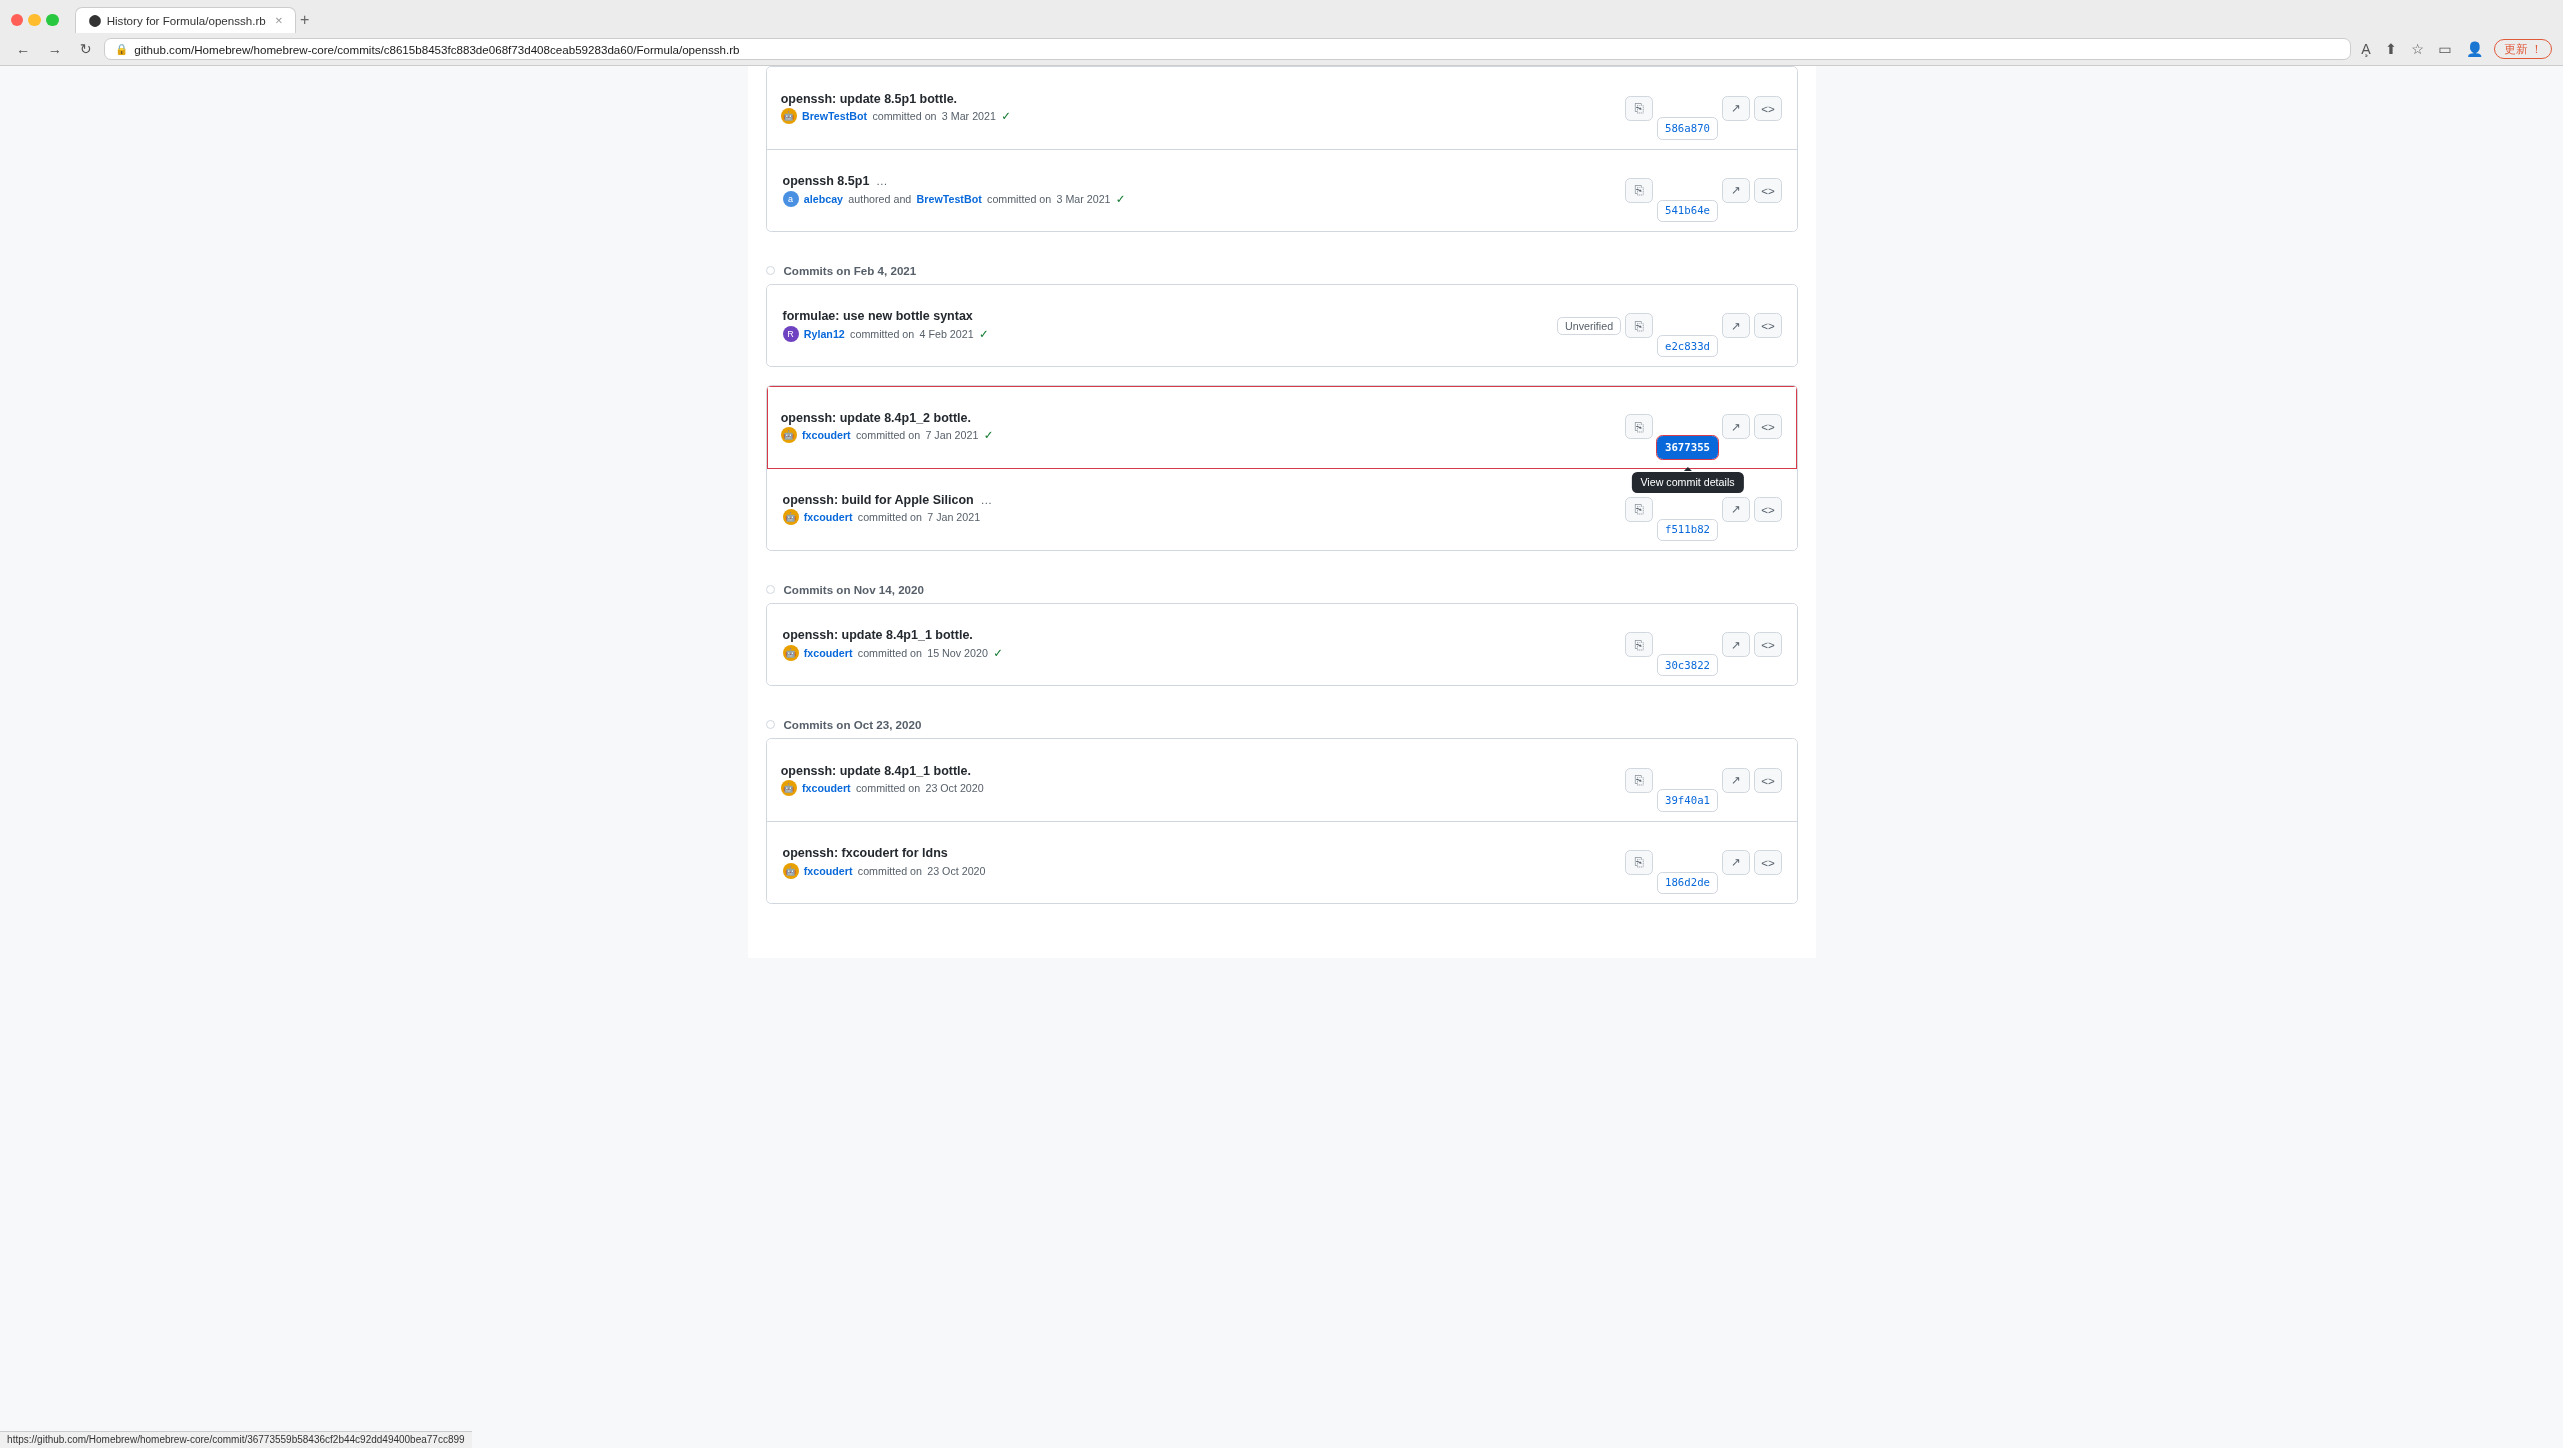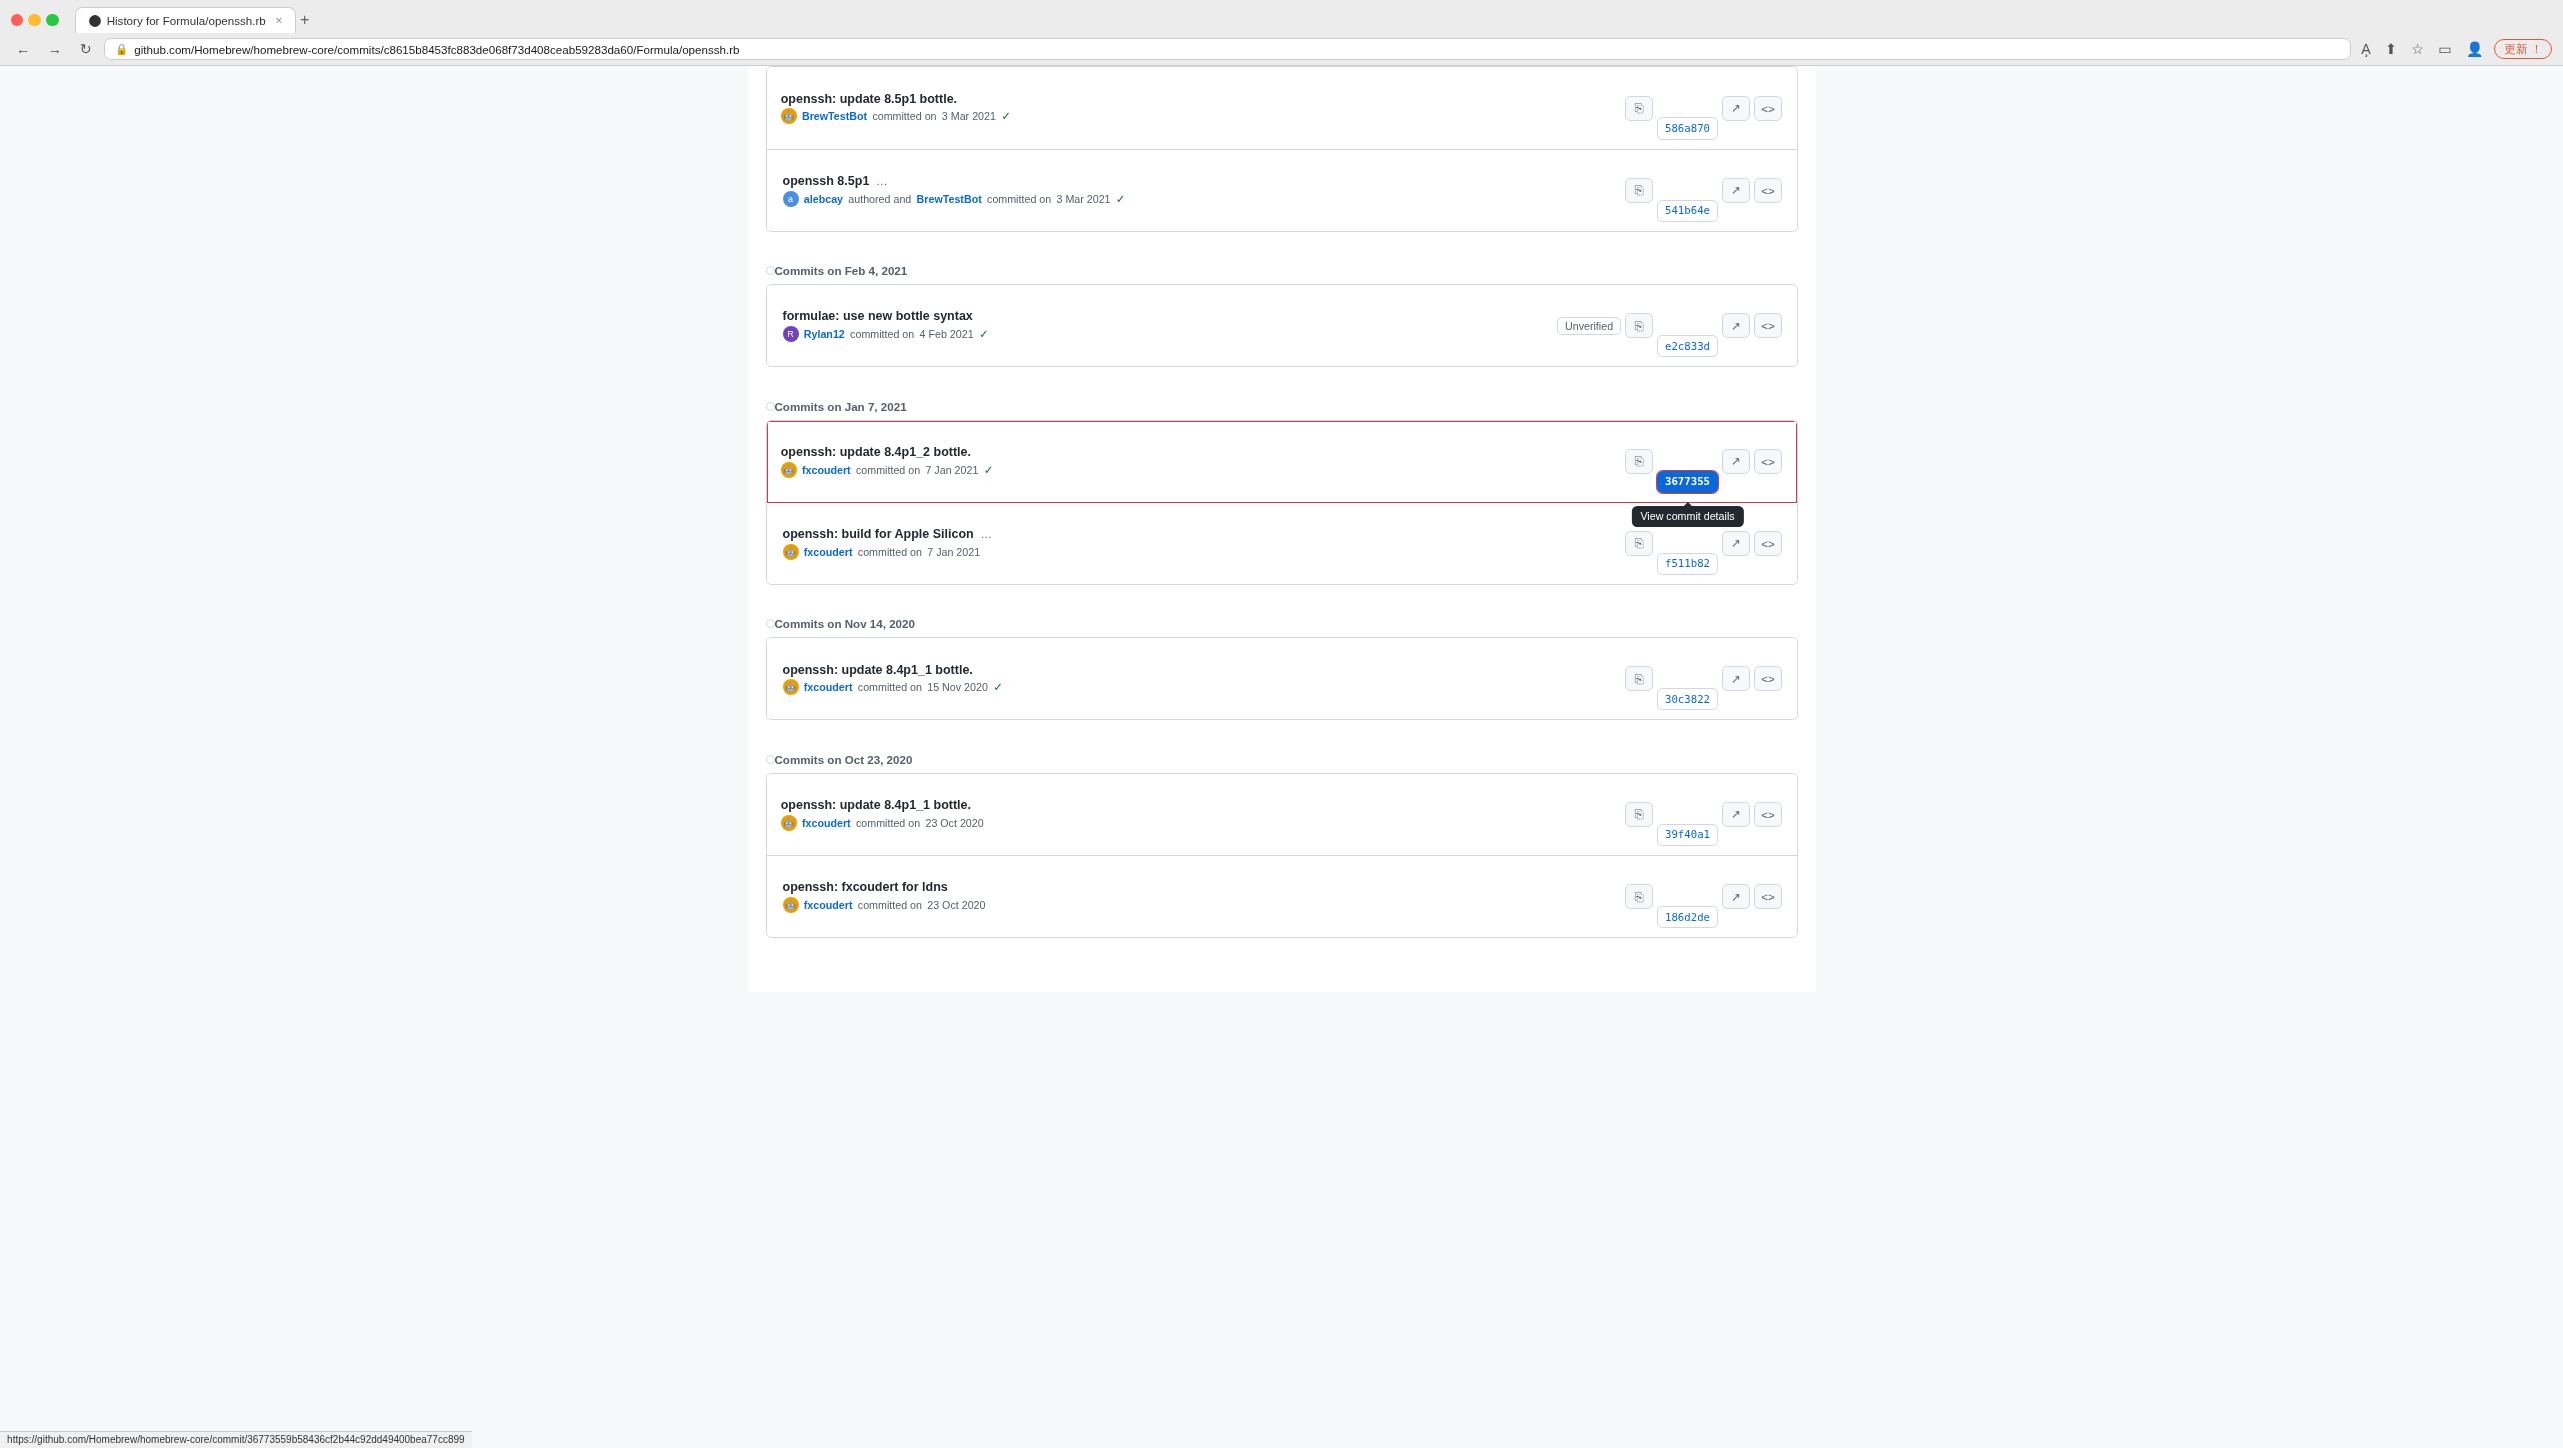--- a/index.html
+++ b/index.html
@@ -71,21 +71,21 @@
     .page-content {
       background: #fff;
       max-width: 1068px;
       margin: 0 auto;
       padding: 0 18px 36px;
     }
 
     .commit-group { margin-bottom: 0; }
 
     .group-header {
-      display: flex; align-items: center; 
+      display: flex; align-items: center; gap: 9px;
       padding: 14.2px 0 7.1px;
       color: #57606a; font-size: 11.6px; font-weight: 600;
     }
     .timeline-dot {
       width: 9px; height: 9px; border-radius: 50%;
       background: #fff; border: 1.8px solid #d0d7de;
       display: inline-block; flex-shrink: 0;
     }
 
     .commits-box {
@@ -301,24 +301,20 @@
           <button class="icon-btn">⎘</button>
           <a class="commit-sha">e2c833d</a>
           <button class="icon-btn">↗</button>
           <button class="icon-btn">&lt;&gt;</button>
         </div>
       </div>
     </div>
   </div>
 
   <div class="commit-group">
-    <div class="group-header">
-      <span class="timeline-dot"></span>
-      <span>Commits on Jan 7, 2021</span>
-    </div>
     <div class="commits-box">
 
       <div class="commit-row highlighted" style="outline: 1.8px solid #d73a49; outline-offset: -1.8px;">
         <div class="commit-info">
           <div class="commit-title">
             <a>openssh: update 8.4p1_2 bottle.</a>
           </div>
           <div class="commit-meta">
             <div class="avatar-placeholder">🤖</div>
             <a>fxcoudert</a>

